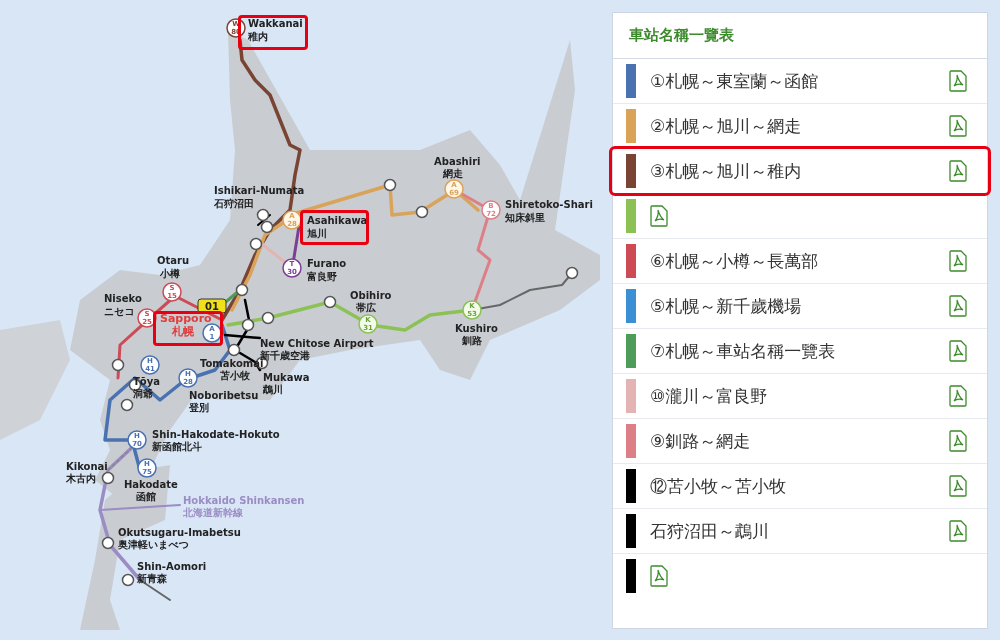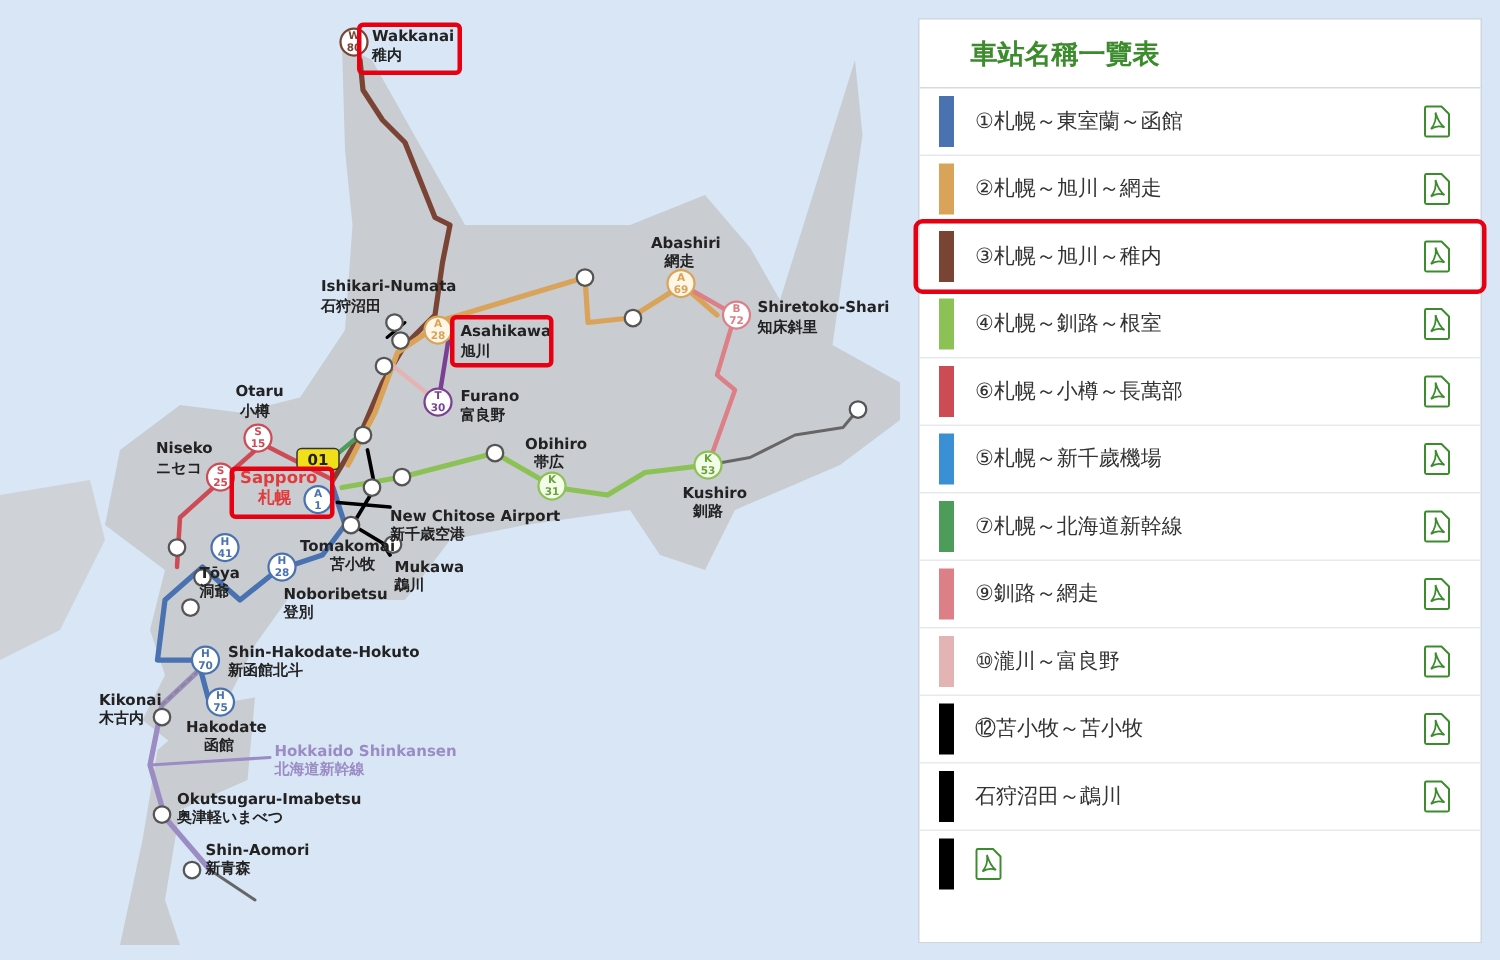--- a/index.html
+++ b/index.html
@@ -4,26 +4,26 @@
 <style>
   html, body { margin:0; padding:0; }
   body { width:1000px; height:640px; background:#d8e6f6; position:relative; overflow:hidden;
          font-family:"DejaVu Sans", "Liberation Sans", sans-serif; }
   #map { position:absolute; left:0; top:0; width:600px; height:640px; }
   .lbl { font-size:10px; fill:#222; font-weight:bold; }
   .lbl-j { font-size:10px; fill:#222; font-weight:bold; }
   .stn-code { font-size:7px; font-weight:bold; }
   #panel { position:absolute; left:612px; top:12px; width:376px; height:617px; background:#fff;
            border:1px solid #cdd6e2; box-sizing:border-box; }
-  .panel-title { height:45px; display:flex; align-items:center; padding-left:34px;
-                 color:#3c8b2c; font-weight:bold; font-size:18px; border-bottom:1px solid #d3dae3; }
+  .panel-title { height:45px; display:flex; align-items:center; padding-left:16px;
+                 color:#3c8b2c; font-weight:bold; font-size:15px; border-bottom:1px solid #d3dae3; }
   .row { height:44px; display:flex; align-items:center; border-bottom:1px solid #e6e9ee; position:relative; }
   .row:last-child { border-bottom:none; }
   .swatch { width:10px; height:34px; margin-left:13px; margin-right:14px; }
-  .row-label { font-size:14px; color:#333; flex:1; }
+  .row-label { font-size:17px; color:#333; flex:1; }
   .pdf { width:18px; height:22px; margin-right:20px; }
   .row.highlight::after { content:""; position:absolute; left:-4px; right:-4px; top:-3px; bottom:-3px;
                           border:3px solid #e60012; border-radius:6px; pointer-events:none; }
   .redbox { position:absolute; border:3px solid #e60012; border-radius:4px; pointer-events:none; }
 </style>
 </head>
 <body>
 
 <svg id="map" viewBox="0 0 600 640" xmlns="http://www.w3.org/2000/svg">
 
@@ -226,21 +226,20 @@
       <div class="row highlight">
     <div class="swatch" style="background: rgb(122, 68, 52);"></div>
     <div class="row-label">③札幌～旭川～稚内</div>
     <svg class="pdf" viewBox="0 0 18 22">
       <path d="M2,1 L12,1 L17,6 L17,20 Q17,21 16,21 L2,21 Q1,21 1,20 L1,2 Q1,1 2,1 Z" fill="none" stroke="#3c8b2c" stroke-width="1.3"></path>
       <path d="M8,5 Q9,11 5,16 Q9,13 14,15 Q10,12 8,5 Z" fill="none" stroke="#3c8b2c" stroke-width="1.2"></path>
     </svg>
   </div>
       <div class="row">
     <div class="swatch" style="background: rgb(140, 194, 85);"></div>
-    <div class="row-label">④札幌～釧路～根室</div>
     <svg class="pdf" viewBox="0 0 18 22">
       <path d="M2,1 L12,1 L17,6 L17,20 Q17,21 16,21 L2,21 Q1,21 1,20 L1,2 Q1,1 2,1 Z" fill="none" stroke="#3c8b2c" stroke-width="1.3"></path>
       <path d="M8,5 Q9,11 5,16 Q9,13 14,15 Q10,12 8,5 Z" fill="none" stroke="#3c8b2c" stroke-width="1.2"></path>
     </svg>
   </div>
       <div class="row">
     <div class="swatch" style="background: rgb(204, 75, 85);"></div>
     <div class="row-label">⑥札幌～小樽～長萬部</div>
     <svg class="pdf" viewBox="0 0 18 22">
       <path d="M2,1 L12,1 L17,6 L17,20 Q17,21 16,21 L2,21 Q1,21 1,20 L1,2 Q1,1 2,1 Z" fill="none" stroke="#3c8b2c" stroke-width="1.3"></path>
@@ -250,43 +249,43 @@
       <div class="row">
     <div class="swatch" style="background: rgb(59, 143, 212);"></div>
     <div class="row-label">⑤札幌～新千歲機場</div>
     <svg class="pdf" viewBox="0 0 18 22">
       <path d="M2,1 L12,1 L17,6 L17,20 Q17,21 16,21 L2,21 Q1,21 1,20 L1,2 Q1,1 2,1 Z" fill="none" stroke="#3c8b2c" stroke-width="1.3"></path>
       <path d="M8,5 Q9,11 5,16 Q9,13 14,15 Q10,12 8,5 Z" fill="none" stroke="#3c8b2c" stroke-width="1.2"></path>
     </svg>
   </div>
       <div class="row">
     <div class="swatch" style="background: rgb(77, 156, 90);"></div>
-    <div class="row-label">⑦札幌～北海道新幹線</div>
+    <div class="row-label">⑦札幌～車站名稱一覽表</div>
+    <svg class="pdf" viewBox="0 0 18 22">
+      <path d="M2,1 L12,1 L17,6 L17,20 Q17,21 16,21 L2,21 Q1,21 1,20 L1,2 Q1,1 2,1 Z" fill="none" stroke="#3c8b2c" stroke-width="1.3"></path>
+      <path d="M8,5 Q9,11 5,16 Q9,13 14,15 Q10,12 8,5 Z" fill="none" stroke="#3c8b2c" stroke-width="1.2"></path>
+    </svg>
+  </div>
+      <div class="row">
+    <div class="swatch" style="background: rgb(228, 180, 180);"></div>
+    <div class="row-label">⑩瀧川～富良野</div>
     <svg class="pdf" viewBox="0 0 18 22">
       <path d="M2,1 L12,1 L17,6 L17,20 Q17,21 16,21 L2,21 Q1,21 1,20 L1,2 Q1,1 2,1 Z" fill="none" stroke="#3c8b2c" stroke-width="1.3"></path>
       <path d="M8,5 Q9,11 5,16 Q9,13 14,15 Q10,12 8,5 Z" fill="none" stroke="#3c8b2c" stroke-width="1.2"></path>
     </svg>
   </div>
       <div class="row">
     <div class="swatch" style="background: rgb(220, 127, 134);"></div>
     <div class="row-label">⑨釧路～網走</div>
     <svg class="pdf" viewBox="0 0 18 22">
       <path d="M2,1 L12,1 L17,6 L17,20 Q17,21 16,21 L2,21 Q1,21 1,20 L1,2 Q1,1 2,1 Z" fill="none" stroke="#3c8b2c" stroke-width="1.3"></path>
       <path d="M8,5 Q9,11 5,16 Q9,13 14,15 Q10,12 8,5 Z" fill="none" stroke="#3c8b2c" stroke-width="1.2"></path>
     </svg>
   </div>
       <div class="row">
-    <div class="swatch" style="background: rgb(228, 180, 180);"></div>
-    <div class="row-label">⑩瀧川～富良野</div>
-    <svg class="pdf" viewBox="0 0 18 22">
-      <path d="M2,1 L12,1 L17,6 L17,20 Q17,21 16,21 L2,21 Q1,21 1,20 L1,2 Q1,1 2,1 Z" fill="none" stroke="#3c8b2c" stroke-width="1.3"></path>
-      <path d="M8,5 Q9,11 5,16 Q9,13 14,15 Q10,12 8,5 Z" fill="none" stroke="#3c8b2c" stroke-width="1.2"></path>
-    </svg>
-  </div>
-      <div class="row">
     <div class="swatch" style="background: rgb(0, 0, 0);"></div>
     <div class="row-label">⑫苫小牧～苫小牧</div>
     <svg class="pdf" viewBox="0 0 18 22">
       <path d="M2,1 L12,1 L17,6 L17,20 Q17,21 16,21 L2,21 Q1,21 1,20 L1,2 Q1,1 2,1 Z" fill="none" stroke="#3c8b2c" stroke-width="1.3"></path>
       <path d="M8,5 Q9,11 5,16 Q9,13 14,15 Q10,12 8,5 Z" fill="none" stroke="#3c8b2c" stroke-width="1.2"></path>
     </svg>
   </div>
       <div class="row">
     <div class="swatch" style="background: rgb(0, 0, 0);"></div>
     <div class="row-label">石狩沼田～鵡川</div>

